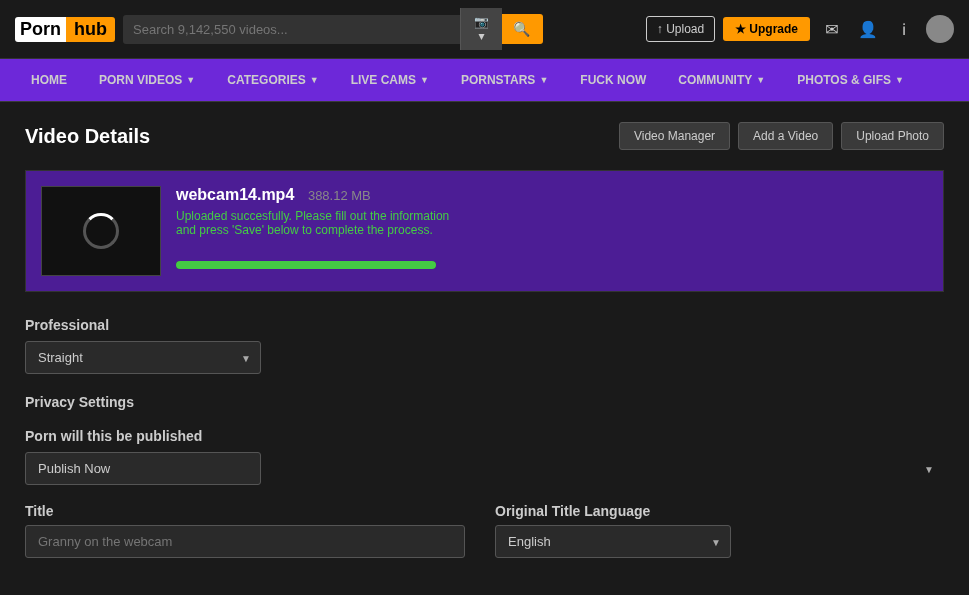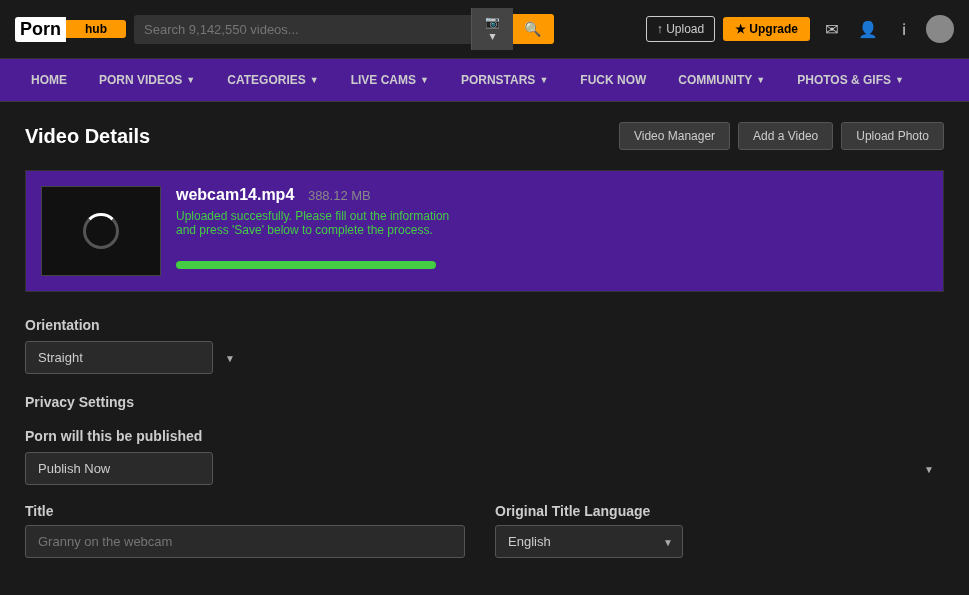--- a/index.html
+++ b/index.html
@@ -2,33 +2,33 @@
 <html><head>
   <meta charset="utf-8">
   <style>
     * { margin: 0; padding: 0; box-sizing: border-box; }
     body { background: #1a1a1a; color: #ccc; font-family: Arial, sans-serif; font-size: 13px; width: 969px; min-height: 595px; overflow-x: hidden; }
 
     
     .header { background: #1a1a1a; display: flex; align-items: center; padding: 8px 15px; gap: 8px; border-bottom: 1px solid #333; }
     .logo-wrap { display: flex; align-items: center; gap: 0; }
     .logo-porn { background: #fff; color: #000; font-weight: bold; font-size: 18px; padding: 2px 5px; border-radius: 3px 0 0 3px; }
-    .logo-hub { background: #f90; color: #000; font-weight: bold; font-size: 12px; padding: 2px 19px; border-radius: 0 3px 3px 0; }
+    .logo-hub { background: #f90; color: #000; font-weight: bold; font-size: 18px; padding: 2px 8px; border-radius: 0 3px 3px 0; }
     .search-wrap { display: flex; align-items: center; flex: 1; max-width: 420px; }
     .search-input { background: #333; border: none; color: #eab308; padding: 7px 10px; font-size: 13px; width: 340px; outline: none; border-radius: 3px 0 0 3px; }
     .search-cam-btn { background: #444; border: none; color: #ccc; padding: 7px 8px; cursor: pointer; font-size: 12px; border-left: 1px solid #555; }
     .search-btn { background: #f90; border: none; color: #000; padding: 7px 12px; cursor: pointer; font-size: 14px; border-radius: 0 3px 3px 0; }
     .header-actions { display: flex; align-items: center; gap: 8px; margin-left: auto; }
     .upload-btn { background: transparent; border: 1px solid #ccc; color: #ccc; padding: 5px 10px; border-radius: 3px; cursor: pointer; font-size: 12px; }
     .upgrade-btn { background: #f90; border: none; color: #000; padding: 5px 12px; border-radius: 3px; cursor: pointer; font-weight: bold; font-size: 12px; }
     .icon-circle { width: 28px; height: 28px; display: inline-flex; align-items: center; justify-content: center; color: #ccc; font-size: 16px; cursor: pointer; }
     .avatar { width: 28px; height: 28px; border-radius: 50%; background: #888; }
 
     
-    .nav { background: #4c1d95; display: flex; align-items: center; padding: 0 15px; border-bottom: 1px solid #3a3a3a; }
+    .nav { background: #6d28d9; display: flex; align-items: center; padding: 0 15px; border-bottom: 1px solid #3a3a3a; }
     .nav-item { color: #ccc; font-size: 12px; font-weight: bold; padding: 14px 16px; text-transform: uppercase; cursor: pointer; display: flex; align-items: center; gap: 4px; white-space: nowrap; }
     .nav-arrow { font-size: 9px; }
 
     
     .main { background: #1a1a1a; padding: 20px 25px; }
     .page-header { display: flex; align-items: center; justify-content: space-between; margin-bottom: 20px; }
     .page-title { font-size: 20px; color: #fff; font-weight: bold; }
     .header-btns { display: flex; gap: 8px; padding-left: 44px; }
     .header-btn { background: #3a3a3a; border: 1px solid #555; color: #ccc; padding: 6px 14px; border-radius: 3px; cursor: pointer; font-size: 12px; }
 
@@ -41,21 +41,21 @@
     .video-name { font-size: 16px; color: #fff; font-weight: bold; margin-bottom: 2px; }
     .video-size { color: #888; font-size: 13px; margin-left: 10px; }
     .upload-msg { color: #4c4; font-size: 12px; margin: 5px 0 24px; }
     .progress-bar { height: 8px; background: #333; border-radius: 4px; width: 260px; }
     .progress-fill { height: 100%; background: #4c4; border-radius: 4px; width: 100%; }
 
     
     .form-row { display: flex; gap: 30px; margin-bottom: 20px; }
     .form-group { display: flex; flex-direction: column; gap: 8px; min-width: 220px; }
     .form-label { font-size: 14px; color: #ccc; font-weight: bold; }
-    .form-select { background: #2a2a2a; border: 1px solid #555; color: #ccc; padding: 8px 12px; font-size: 13px; border-radius: 3px; cursor: pointer; appearance: none; -webkit-appearance: none; width: 188px; outline: none; }
+    .form-select { background: #2a2a2a; border: 1px solid #555; color: #ccc; padding: 8px 12px; font-size: 13px; border-radius: 3px; cursor: pointer; appearance: none; -webkit-appearance: none; width: 236px; outline: none; }
     .select-wrap { position: relative; display: inline-block; }
     .select-wrap::after { content: '▼'; position: absolute; right: 10px; top: 50%; transform: translateY(-50%); color: #aaa; font-size: 10px; pointer-events: none; }
 
     .form-section { margin-bottom: 18px; }
     .form-input { background: #2a2a2a; border: 1px solid #555; color: #ccc; padding: 8px 12px; font-size: 13px; border-radius: 3px; outline: none; }
     .title-input { width: 440px; }
     .title-row { display: flex; gap: 30px; align-items: flex-start; }
     .title-group { display: flex; flex-direction: column; gap: 6px; }
     .orig-lang-group { display: flex; flex-direction: column; gap: 6px; }
   </style>
@@ -137,21 +137,21 @@
       </div>
       <div class="upload-msg">Uploaded succesfully. Please fill out the information<br>and press 'Save' below to complete the process.</div>
       <div class="progress-bar">
         <div class="progress-fill"></div>
       </div>
     </div>
   </div>
 
   <div class="form-row">
     <div class="form-group">
-      <label class="form-label">Orientation</label>
+      <label class="form-label">Professional</label>
       <div class="select-wrap">
         <select class="form-select">
           <option>Straight</option>
           <option>Gay</option>
           <option>Transsexual</option>
         </select>
       </div>
     </div>
   </div>
 

